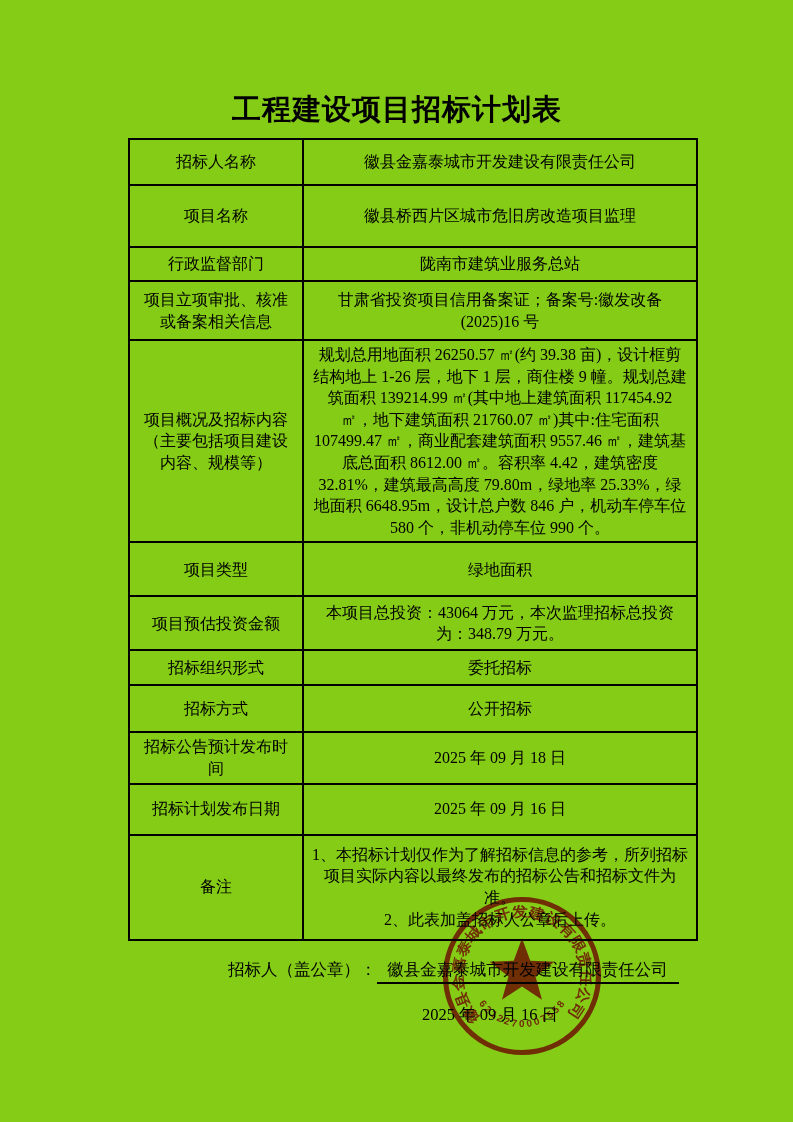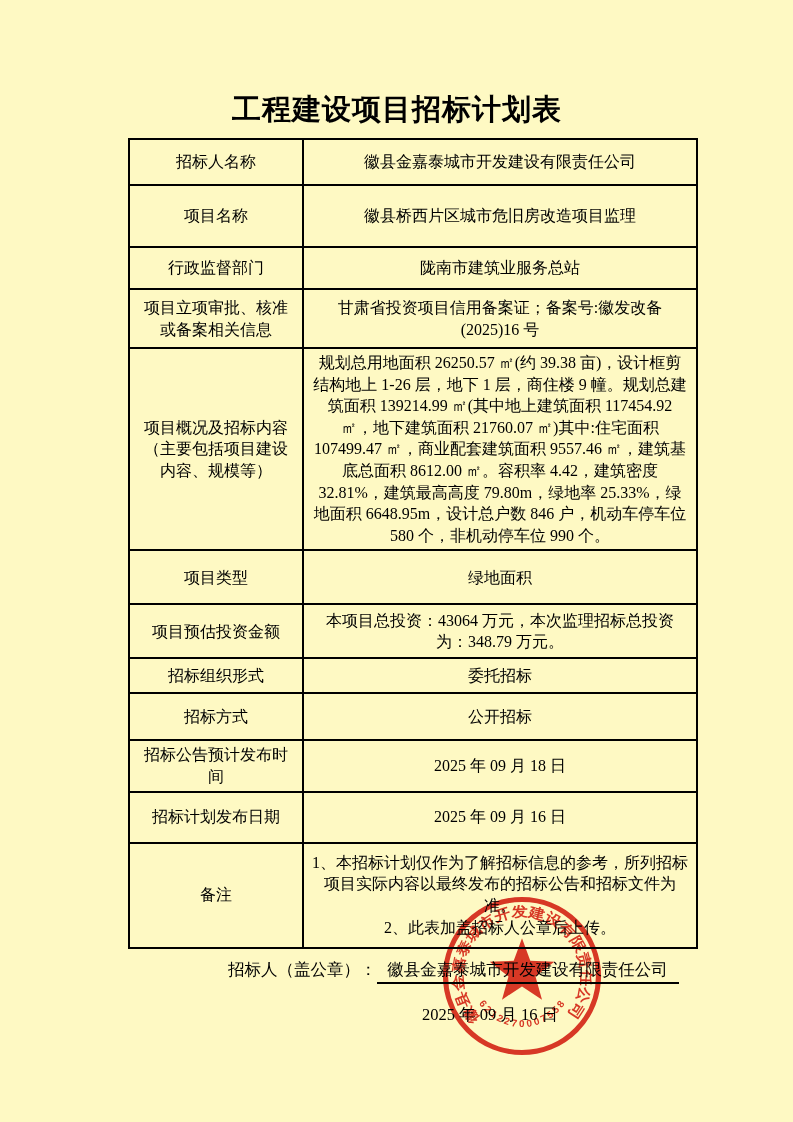--- a/index.html
+++ b/index.html
@@ -2,21 +2,21 @@
 <html style="--stamp-color: #d5281e;"><head>
 <meta charset="utf-8">
 <style>
   :root { --stamp-color: #d5281e; }
   * { box-sizing: border-box; }
   html, body { margin: 0; padding: 0; background: #888; }
   .page {
     position: relative;
     width: 793px; height: 1122px;
     margin: 0 auto;
-    background: #fef9c3;
+    background: #84cc16;
     font-family: "Liberation Serif", "DejaVu Serif", serif;
     color: #000;
     overflow: hidden;
   }
   .doc-title {
     position: absolute;
     left: 112px; top: 90px; width: 570px;
     text-align: center;
     font-size: 29px;
     font-weight: 700;
@@ -34,21 +34,21 @@
     border: 2px solid #000;
     font-size: 16px;
     line-height: 1.35;
     vertical-align: middle;
     padding: 3px 8px;
   }
   td.lbl { width: 174px; text-align: center; }
   td.val { text-align: center; }
   tr.r1  { height: 46px; }
   tr.r2  { height: 62px; }
-  tr.r3  { height: 42px; }
+  tr.r3  { height: 34px; }
   tr.r4  { height: 59px; }
   tr.r5  { height: 183px; }
   tr.r6  { height: 54px; }
   tr.r7  { height: 54px; }
   tr.r8  { height: 35px; }
   tr.r9  { height: 47px; }
   tr.r10 { height: 48px; }
   tr.r11 { height: 51px; }
   tr.r12 { height: 105px; }
   td.val-overview {

